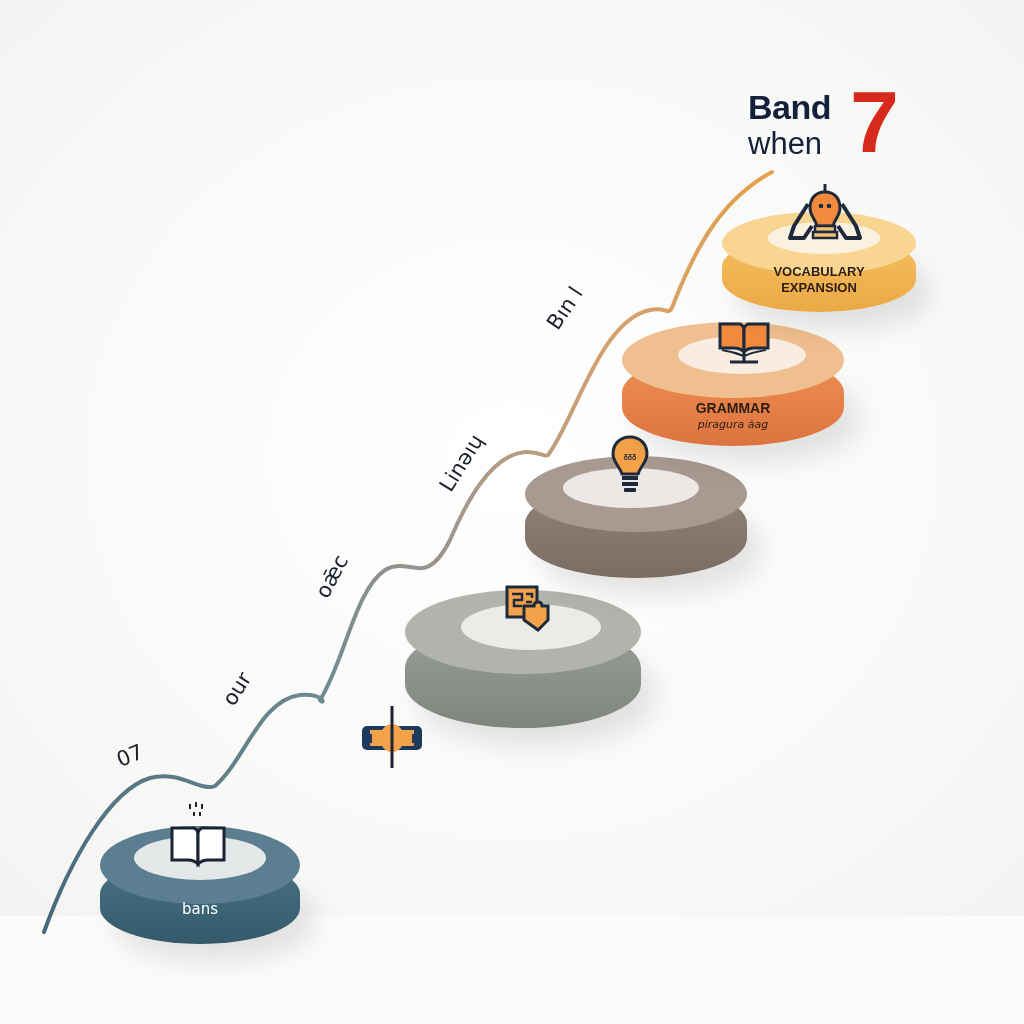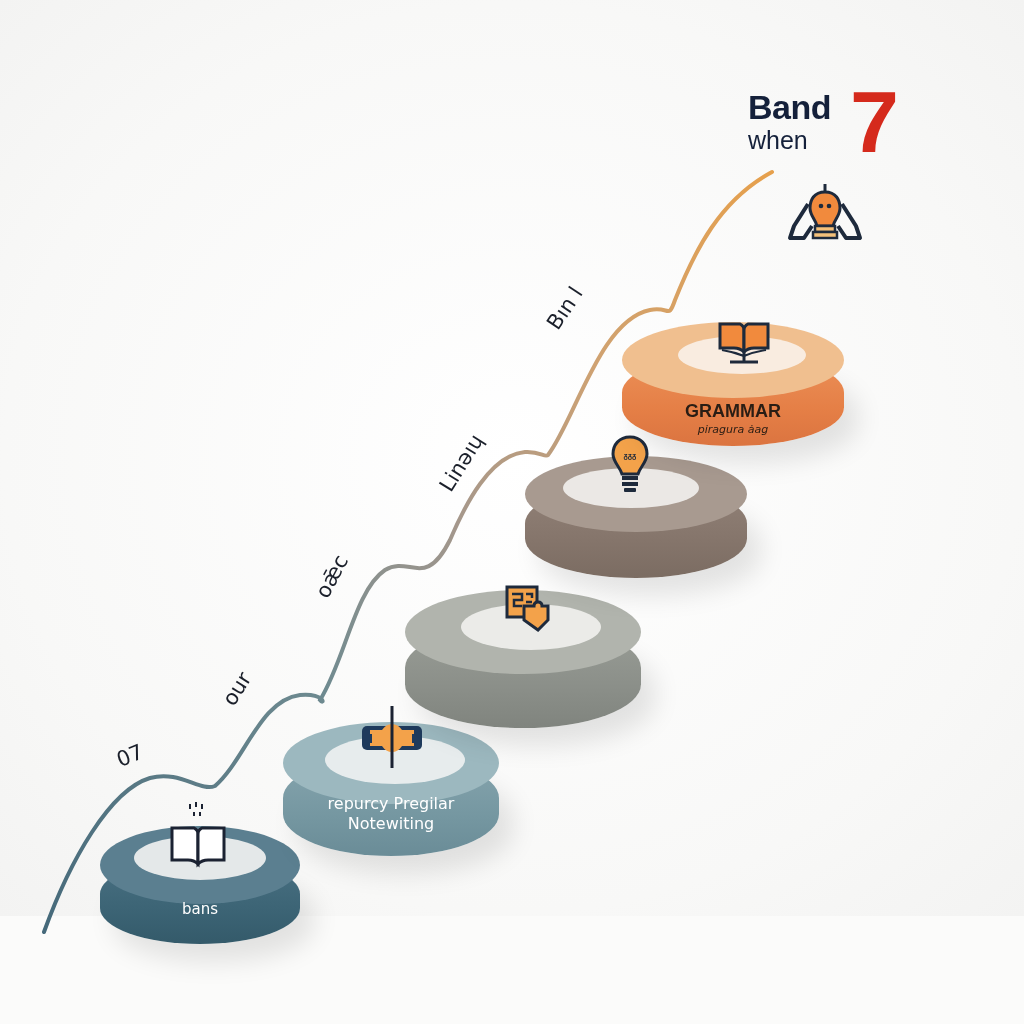--- a/index.html
+++ b/index.html
@@ -37,21 +37,21 @@
       font-weight: bold;
       font-size: 34px;
       color: #14203a;
       letter-spacing: -0.5px;
     }
     .title .line2 {
       position: absolute;
       left: 2px;
       top: 40px;
       font-family: "Liberation Sans", sans-serif;
-      font-size: 25px;
+      font-size: 31px;
       color: #14203a;
     }
     .title .seven {
       position: absolute;
       left: 104px;
       top: -8px;
       font-family: "Liberation Sans", sans-serif;
       font-weight: bold;
       font-size: 88px;
       line-height: 1;
@@ -145,29 +145,20 @@
       <line x1="26" y1="4" x2="26" y2="9"></line>
       <line x1="32" y1="2" x2="32" y2="7"></line>
       <line x1="38" y1="4" x2="38" y2="9"></line>
       <line x1="30" y1="12" x2="30" y2="16"></line>
       <line x1="36" y1="12" x2="36" y2="16"></line>
     </g>
     <path d="M8 28 L30 28 Q34 30 34 34 L34 64 Q30 60 24 60 L8 60 Z" fill="#ffffff" stroke="#1b2232" stroke-width="3"></path>
     <path d="M60 28 L38 28 Q34 30 34 34 L34 64 Q38 60 44 60 L60 60 Z" fill="#ffffff" stroke="#1b2232" stroke-width="3"></path>
   </svg>
 
-  <div class="stone" style="left:283px; top:722px; width:216px; height:134px;">
-    <div class="body" style="height:100px; background: linear-gradient(180deg,#87a5ae 0%,#7597a1 60%,#6a8c97 100%);"></div>
-    <div class="top" style="height:82px; background:#9cb8bf;"></div>
-    <div class="inner" style="left:42px; top:14px; width:140px; height:48px; background:#e7eced;"></div>
-    <div class="label" style="top:72px; font-size:16px; color:#ffffff;">
-      <div>repurcy Pregilar</div>
-      <div>Notewiting</div>
-    </div>
-  </div>
   <svg style="position:absolute; left:358px; top:702px;" width="70" height="70" viewBox="0 0 70 70">
     <rect x="4" y="24" width="60" height="24" rx="5" fill="#1e3a5c"></rect>
     <path d="M12 28 L24 28 Q28 22 34 22 Q40 22 44 28 L56 28 L56 44 L44 44 Q40 50 34 50 Q28 50 24 44 L12 44 Z" fill="#f3a24a"></path>
     <rect x="8" y="32" width="6" height="9" fill="#1e3a5c"></rect>
     <rect x="54" y="32" width="6" height="9" fill="#1e3a5c"></rect>
     <line x1="34" y1="4" x2="34" y2="66" stroke="#1b2232" stroke-width="3"></line>
   </svg>
 
   <div class="stone" style="left:405px; top:590px; width:236px; height:138px;">
     <div class="body" style="height:104px; background: linear-gradient(180deg,#9a9e97 0%,#8b8f89 60%,#80847e 100%);"></div>
@@ -191,32 +182,41 @@
     <rect x="12" y="42" width="16" height="4" fill="#1e2a3c"></rect>
     <rect x="12" y="48" width="16" height="4" fill="#1e2a3c"></rect>
     <rect x="14" y="54" width="12" height="4" rx="1" fill="#1e2a3c"></rect>
   </svg>
 
   <div class="stone" style="left:622px; top:322px; width:222px; height:124px;">
     <div class="body" style="height:92px; background: linear-gradient(180deg,#ec9159 0%,#e57f46 60%,#db7440 100%);"></div>
     <div class="top" style="height:76px; background:#f0bf8f;"></div>
     <div class="inner" style="left:56px; top:14px; width:128px; height:38px; background:#f9ece0;"></div>
     <div class="label" style="top:78px; color:#2a1d14;">
-      <div style="font-size:18px; font-weight:bold; font-family:'Liberation Sans', sans-serif;">GRAMMAR</div>
+      <div style="font-size:14px; font-weight:bold; font-family:'Liberation Sans', sans-serif;">GRAMMAR</div>
       <div style="font-size:11px; font-style:italic;">piragura ȧag</div>
     </div>
   </div>
   <svg style="position:absolute; left:716px; top:320px;" width="56" height="46" viewBox="0 0 56 46">
     <path d="M4 4 L24 4 Q28 6 28 10 L28 32 Q24 28 18 28 L4 28 Z" fill="#f18a3d" stroke="#1e2a3c" stroke-width="3"></path>
     <path d="M52 4 L32 4 Q28 6 28 10 L28 32 Q32 28 38 28 L52 28 Z" fill="#f18a3d" stroke="#1e2a3c" stroke-width="3"></path>
     <path d="M6 30 Q18 32 28 36 Q38 32 50 30" fill="none" stroke="#1e2a3c" stroke-width="2"></path>
     <line x1="28" y1="34" x2="28" y2="42" stroke="#1e2a3c" stroke-width="3"></line>
     <line x1="14" y1="42" x2="42" y2="42" stroke="#1e2a3c" stroke-width="3"></line>
   </svg>
 
+  <div class="stone" style="left:722px; top:212px; width:194px; height:100px;">
+    <div class="body" style="height:78px; background: linear-gradient(180deg,#f5c164 0%,#f0b24f 60%,#e9a945 100%);"></div>
+    <div class="top" style="height:62px; background:#f8d591;"></div>
+    <div class="inner" style="left:46px; top:10px; width:112px; height:32px; background:#fbf1e0;"></div>
+    <div class="label" style="top:52px; font-size:13px; font-weight:bold; font-family:'Liberation Sans', sans-serif; color:#2a1d14;">
+      <div>VOCABULARY</div>
+      <div>EXPANSION</div>
+    </div>
+  </div>
   <svg style="position:absolute; left:786px; top:182px;" width="78" height="62" viewBox="0 0 78 62">
     <line x1="39" y1="2" x2="39" y2="10" stroke="#1e2a3c" stroke-width="3"></line>
     <path d="M39 10 C28 10 24 18 24 26 C24 34 30 38 31 44 L47 44 C48 38 54 34 54 26 C54 18 50 10 39 10 Z" fill="#f18a3d" stroke="#1e2a3c" stroke-width="3"></path>
     <circle cx="35" cy="24" r="2.3" fill="#1e2a3c"></circle>
     <circle cx="43" cy="24" r="2.3" fill="#1e2a3c"></circle>
     <rect x="29" y="44" width="20" height="6" fill="#f3c07a" stroke="#1e2a3c" stroke-width="2.5"></rect>
     <rect x="27" y="50" width="24" height="6" fill="#f3c07a" stroke="#1e2a3c" stroke-width="2.5"></rect>
     <path d="M22 22 L8 44 L4 56 L18 56 L26 44" fill="none" stroke="#1e2a3c" stroke-width="4" stroke-linejoin="round"></path>
     <path d="M56 22 L70 44 L74 56 L60 56 L52 44" fill="none" stroke="#1e2a3c" stroke-width="4" stroke-linejoin="round"></path>
   </svg>

